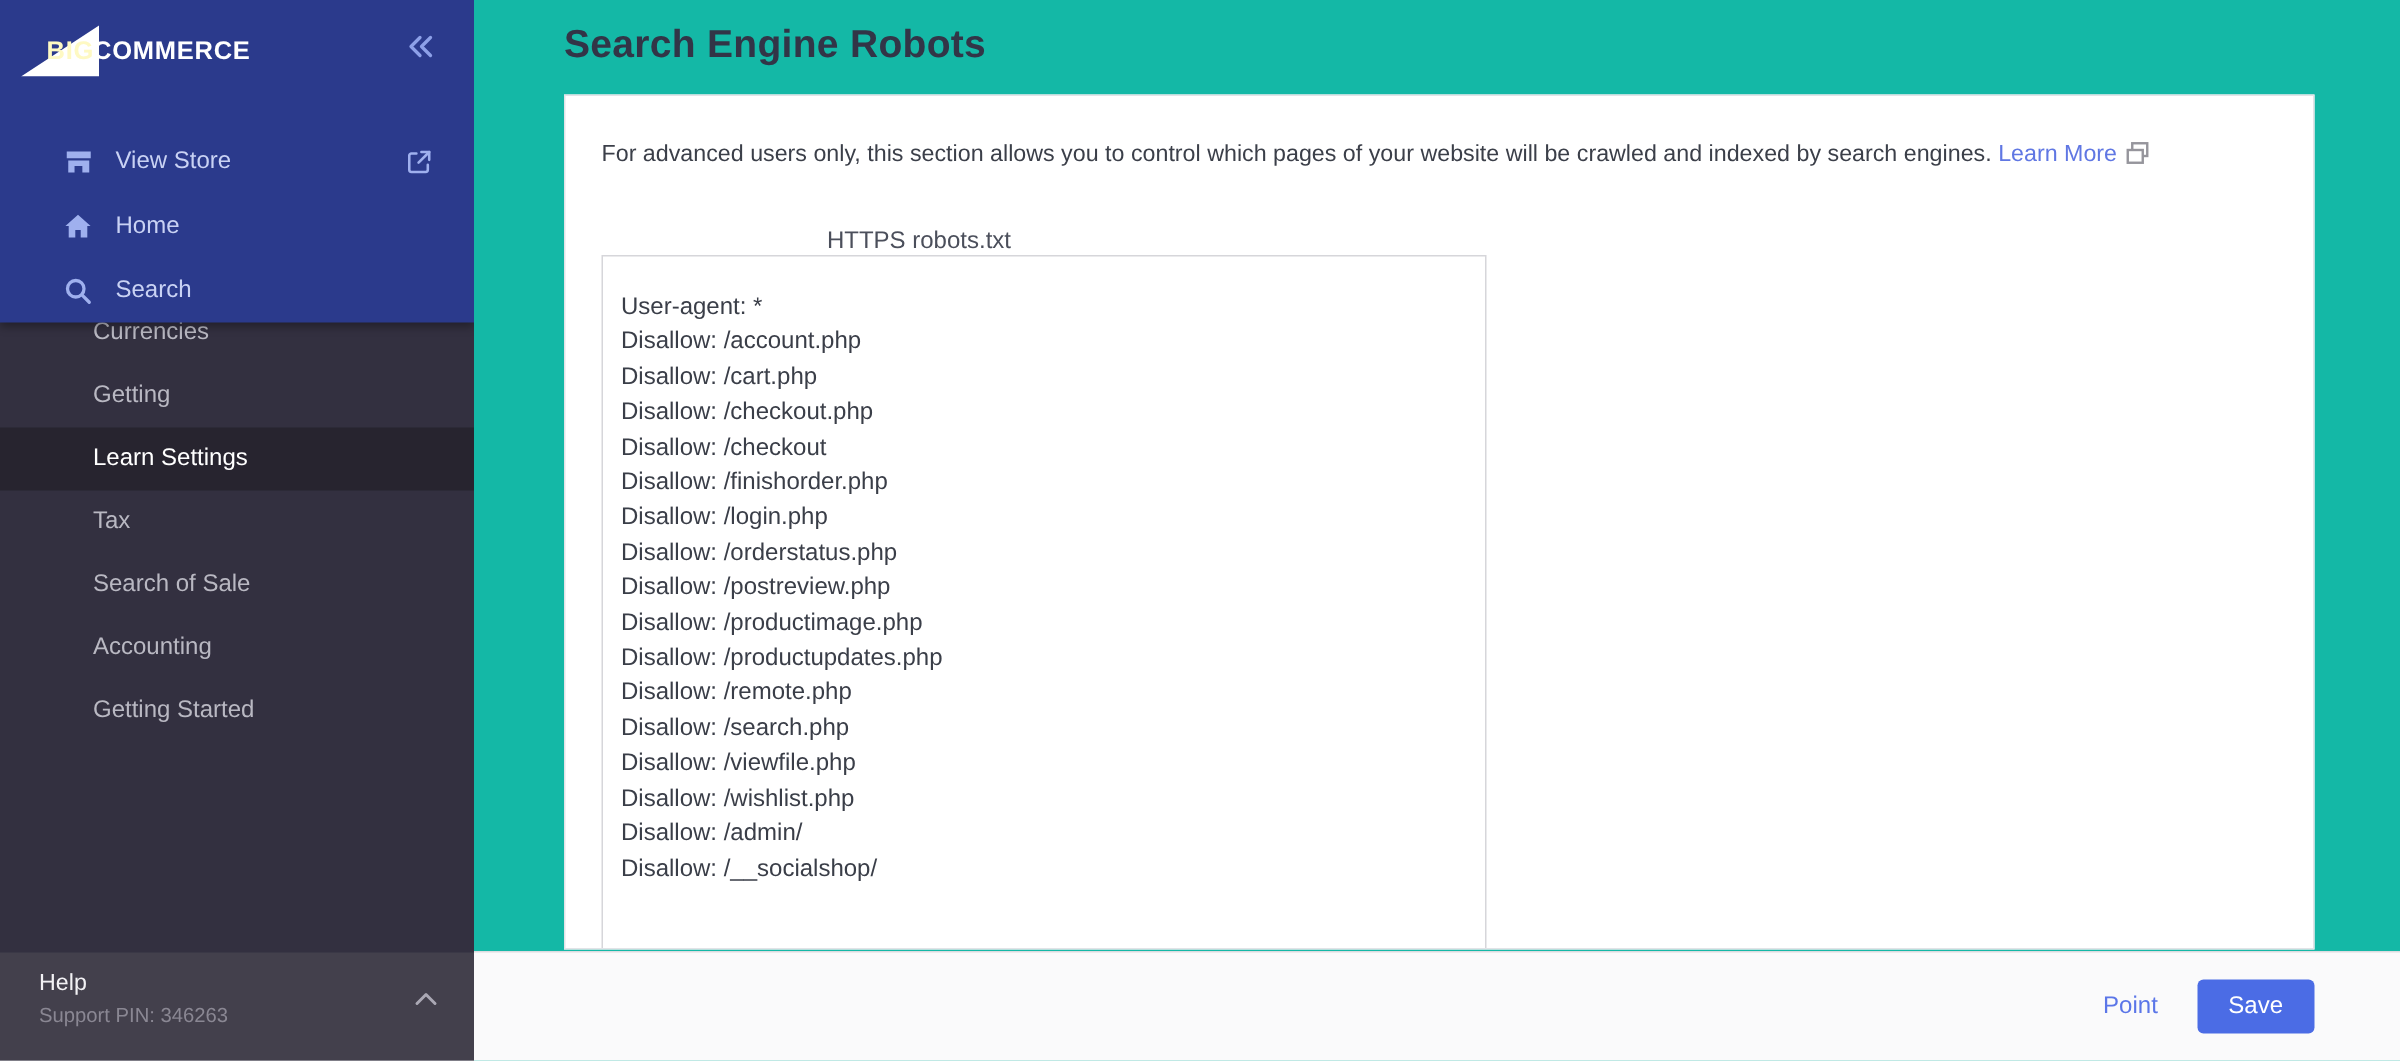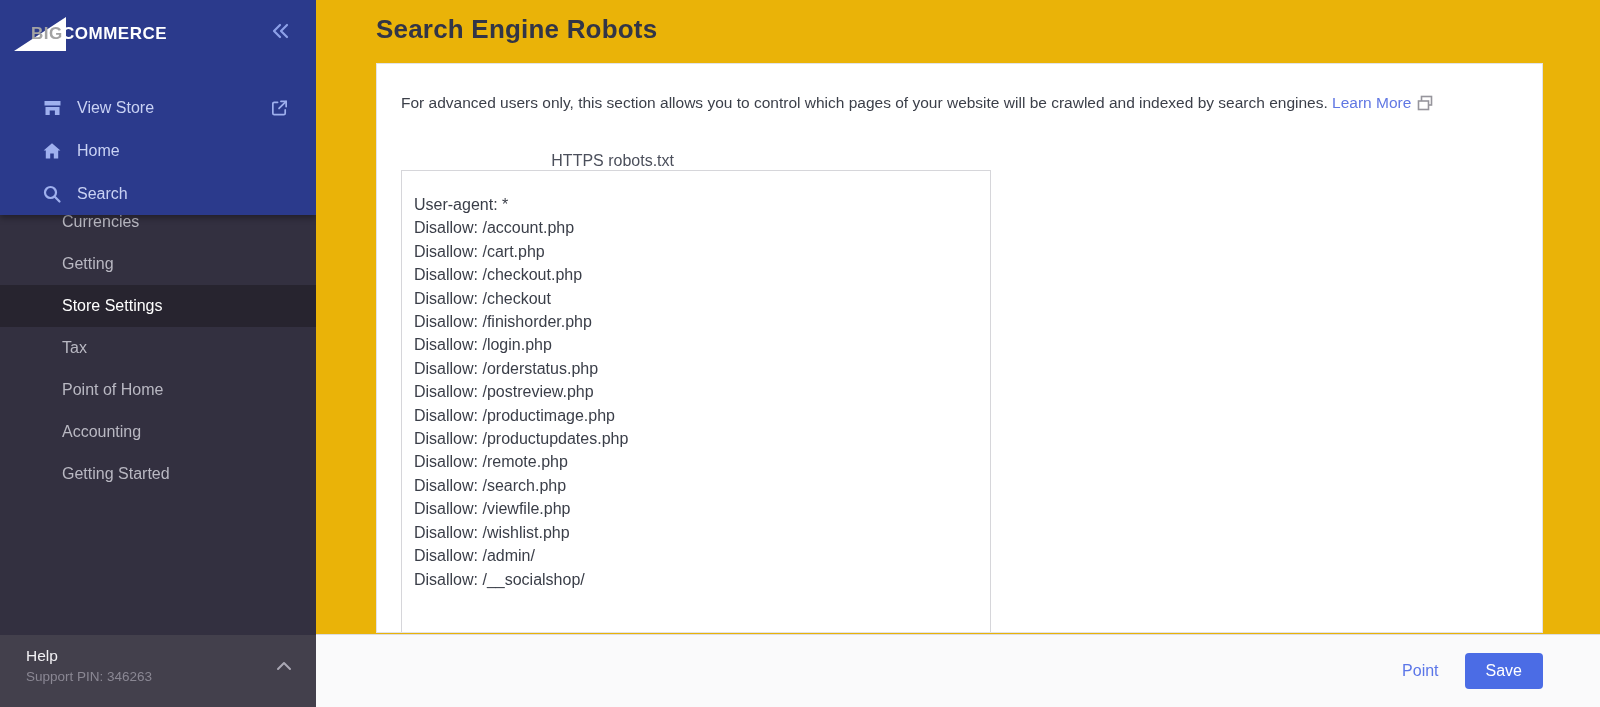--- a/index.html
+++ b/index.html
@@ -14,42 +14,42 @@
   .menu-item { height:42px; line-height:42px; padding-left:62px;
     font-size:16px; color:#b9b8c2; cursor:pointer; }
   .menu-item.active { background:#27242f; color:#ffffff; }
 
   .blue-panel { position:absolute; top:0; left:0; right:0; height:215px;
     background:#2b3a8c; z-index:2; box-shadow:0 3px 6px rgba(0,0,0,.35); }
 
   .logo { position:absolute; left:14px; top:15px; height:36px; width:220px; }
   .logo-tri { position:absolute; left:0; top:0; }
   .logo-big { position:absolute; left:17px; top:9px; font-size:17px; font-weight:700;
-    letter-spacing:.5px; color:#a3a3a3; }
+    letter-spacing:.5px; color:#fef9c3; }
   .logo-commerce { position:absolute; left:48px; top:9px; font-size:17px; font-weight:700;
     letter-spacing:.5px; color:#ffffff; }
 
   .collapse-btn { position:absolute; right:26px; top:22px; color:#8da0e8; cursor:pointer; }
 
   .blue-nav { position:absolute; top:86px; left:0; right:0;padding-left:15px; }
   .blue-nav-item { position:relative; height:43px; line-height:43px; padding-left:62px;
     font-size:16px; color:#c9d2f4; cursor:pointer; }
   .blue-nav-item .lead-icon { position:absolute; left:27px; top:50%;
     transform:translateY(-50%); color:#9fb0ee; display:flex; }
   .blue-nav-item .trail-icon { position:absolute; right:27px; top:50%;
     transform:translateY(-50%); color:#9fb0ee; display:flex; }
 
   .help-bar { position:absolute; left:0; bottom:0; right:0; height:72px;
     background:#43404c; z-index:3; cursor:pointer; }
   .help-title { position:absolute; left:26px; top:12px; font-size:15.5px; color:#f2f1f4; }
   .help-pin { position:absolute; left:26px; top:34px; font-size:13.5px; color:#8a8793; }
   .help-chevron { position:absolute; right:24px; top:26px; color:#aaa8b4; display:flex; }
 
   
-  .main { position:absolute; left:316px; top:0; right:0; bottom:0; background:#eab308; }
+  .main { position:absolute; left:316px; top:0; right:0; bottom:0; background:#14b8a6; }
   .page-title { position:absolute; left:60px; top:14px; font-size:26px; font-weight:700;
     color:#323547; letter-spacing:.2px; }
 
   .card { position:absolute; left:60px; top:63px; width:1167px; height:570px;
     background:#ffffff; border:1px solid #e2e3e7; overflow:hidden; }
   .card-body { padding:26px 24px; }
 
   .desc { font-size:15.5px; line-height:26px; color:#3b3f49; max-width:1118px; }
   .learn-more { color:#6077e3; text-decoration:none; cursor:pointer; }
   .restore-icon { display:inline-block; vertical-align:-3px; color:#96959c; margin-left:6px; }
@@ -71,23 +71,23 @@
     border-radius:4px; cursor:pointer; }
 </style>
 </head>
 <body>
 
 <div class="sidebar">
 
   <div class="sidebar-menu">
     <div class="menu-item">Currencies</div>
     <div class="menu-item">Getting</div>
-    <div class="menu-item active">Store Settings</div>
+    <div class="menu-item active">Learn Settings</div>
     <div class="menu-item">Tax</div>
-    <div class="menu-item">Point of Home</div>
+    <div class="menu-item">Search of Sale</div>
     <div class="menu-item">Accounting</div>
     <div class="menu-item">Getting Started</div>
   </div>
 
   <div class="blue-panel">
     <div class="logo">
       <svg class="logo-tri" width="52" height="36" viewBox="0 0 52 36">
         <polygon points="0,36 52,2 52,36" fill="#ffffff"></polygon>
       </svg>
       <span class="logo-big">BIG</span>

